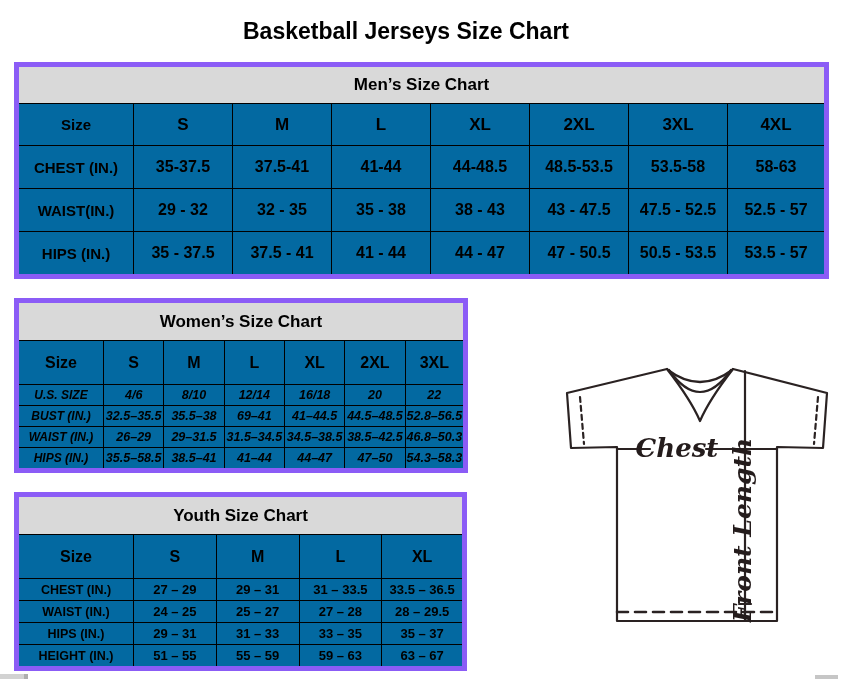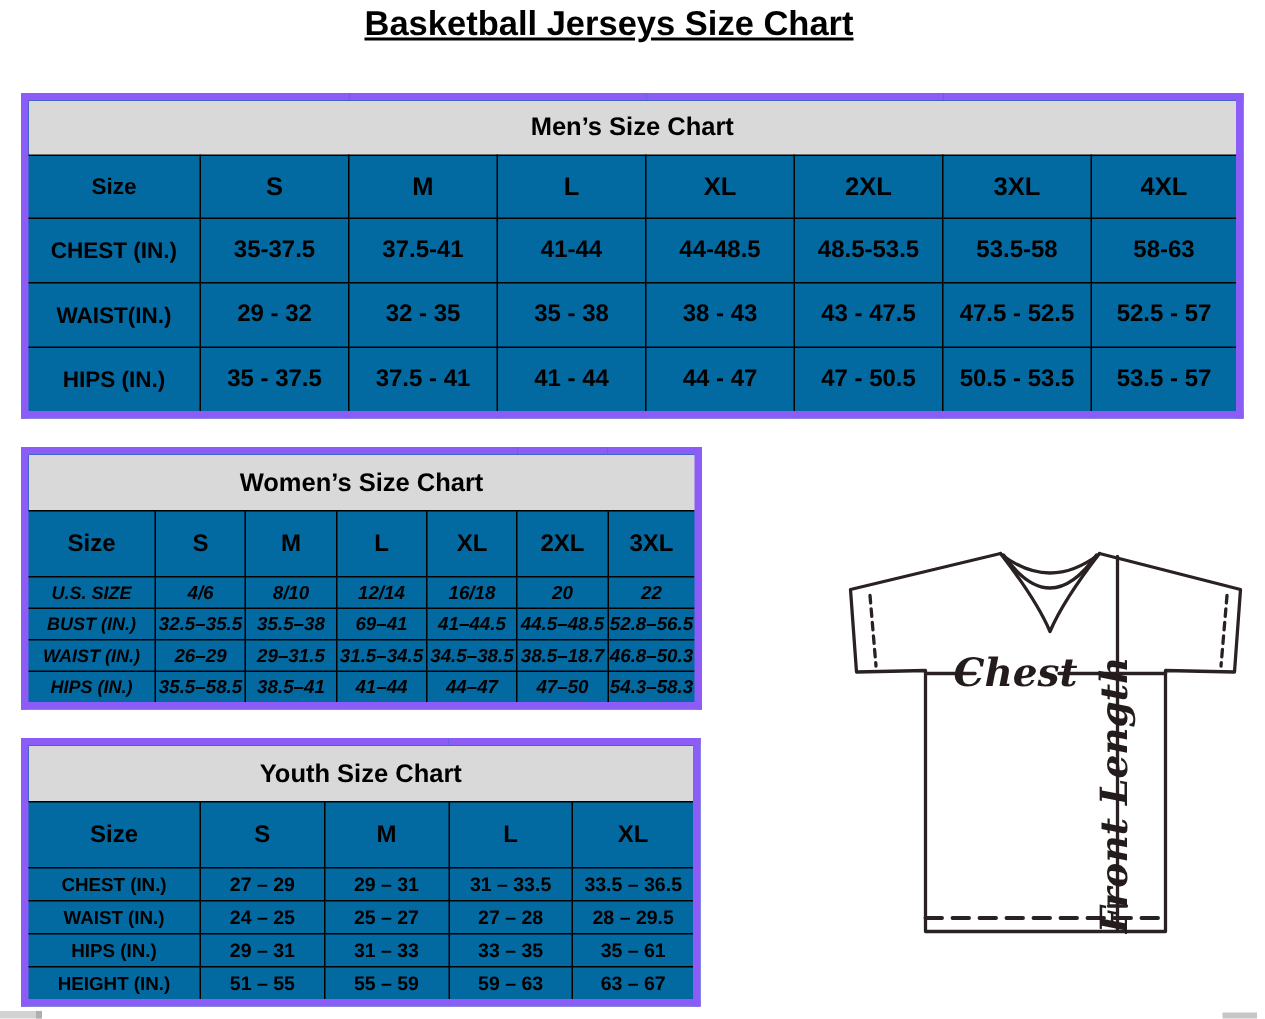--- a/index.html
+++ b/index.html
@@ -1,22 +1,22 @@
 <!DOCTYPE html>
 <html><head>
 <meta charset="utf-8">
 <style>
   html,body{margin:0;padding:0;}
   body{
     width:843px;height:679px;position:relative;background:#ffffff;
     font-family:"Liberation Sans",sans-serif;color:#000;overflow:hidden;
   }
   .page-title{
-    position:absolute;top:2px;left:0;width:812px;text-align:center;
-    font-size:23px;font-weight:bold;letter-spacing:0px;text-decoration:underline;
+    position:absolute;top:18px;left:0;width:812px;text-align:center;
+    font-size:23px;font-weight:bold;letter-spacing:0px;
   }
   table.size-table{
     position:absolute;border-collapse:collapse;table-layout:fixed;
     border:5px solid #8b5cf6;background:#0369a1;
   }
   .size-table th,.size-table td{
     border:1.5px solid #000;text-align:center;vertical-align:middle;padding:0;
     font-weight:bold;overflow:hidden;white-space:nowrap;
   }
   .tbl-title{background:#d9d9d9;font-size:17px;}
@@ -157,21 +157,21 @@
         <td>41–44.5</td>
         <td>44.5–48.5</td>
         <td>52.8–56.5</td>
       </tr>
       <tr>
         <td class="row-label">WAIST (IN.)</td>
         <td>26–29</td>
         <td>29–31.5</td>
         <td>31.5–34.5</td>
         <td>34.5–38.5</td>
-        <td>38.5–18.7</td>
+        <td>38.5–42.5</td>
         <td>46.8–50.3</td>
       </tr>
       <tr>
         <td class="row-label">HIPS (IN.)</td>
         <td>35.5–58.5</td>
         <td>38.5–41</td>
         <td>41–44</td>
         <td>44–47</td>
         <td>47–50</td>
         <td>54.3–58.3</td>
@@ -210,21 +210,21 @@
         <td>24 – 25</td>
         <td>25 – 27</td>
         <td>27 – 28</td>
         <td>28 – 29.5</td>
       </tr>
       <tr>
         <td class="row-label">HIPS (IN.)</td>
         <td>29 – 31</td>
         <td>31 – 33</td>
         <td>33 – 35</td>
-        <td>35 – 61</td>
+        <td>35 – 37</td>
       </tr>
       <tr>
         <td class="row-label">HEIGHT (IN.)</td>
         <td>51 – 55</td>
         <td>55 – 59</td>
         <td>59 – 63</td>
         <td>63 – 67</td>
       </tr>
     </tbody>
   </table>

